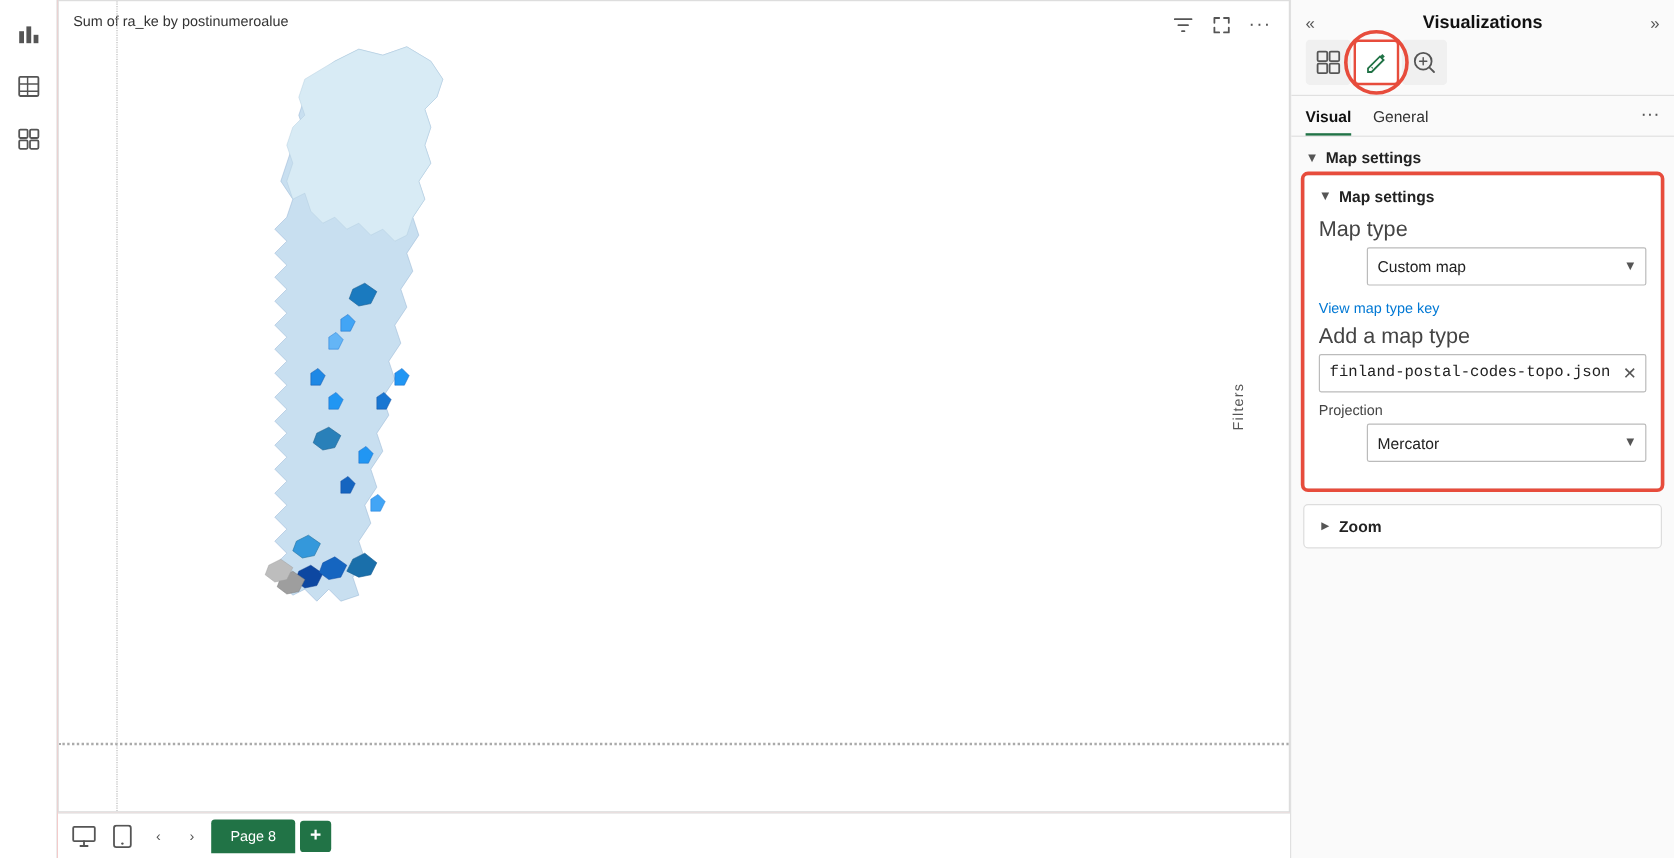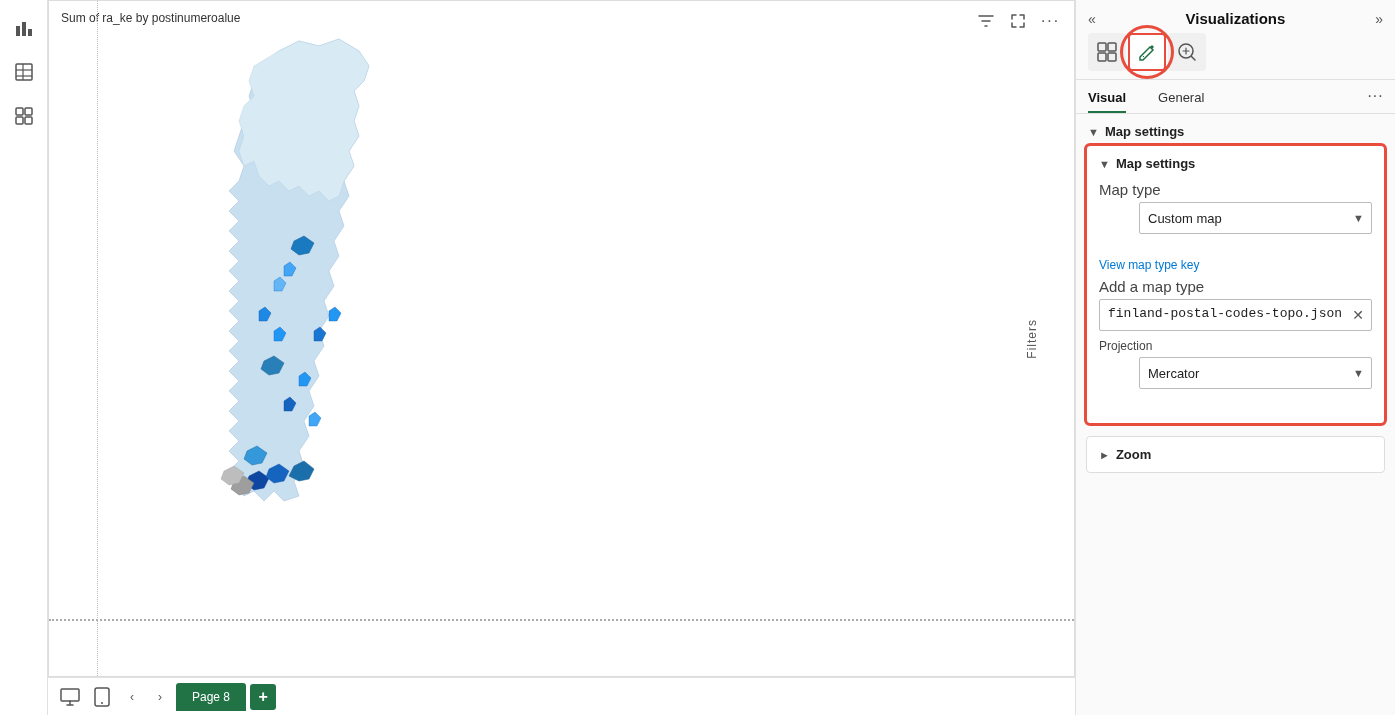--- a/index.html
+++ b/index.html
@@ -174,21 +174,21 @@
       color: #888;
       font-size: 13px;
     }
 
     
     .tab-row {
       display: flex;
       padding: 0 12px;
       border-bottom: 1px solid #e0e0e0;
       align-items: center;
-      gap: 32px;
+      gap: 18px;
     }
     .tab-item {
       padding: 6px 0 6px 0;
       font-size: 13px;
       color: #333;
       cursor: pointer;
       border-bottom: 2px solid transparent;
       position: relative;
     }
     .tab-item.active {
@@ -214,28 +214,28 @@
       color: #222;
       cursor: pointer;
     }
     .section-header .chevron {
       margin-right: 6px;
       font-size: 11px;
       color: #555;
     }
 
     .field-label {
-      font-size: 15px;
+      font-size: 18px;
       color: #444;
       margin-bottom: 4px;
       display: block;
     }
     .dropdown-wrapper {
       position: relative;
-      margin-bottom: 24px;
+      margin-bottom: 12px;
       padding-left: 40px;
     }
     .dropdown-wrapper select {
       width: 100%;
       height: 32px;
       border: 1px solid #bbb;
       border-radius: 2px;
       background: #fff;
       font-size: 13px;
       padding: 0 28px 0 8px;

